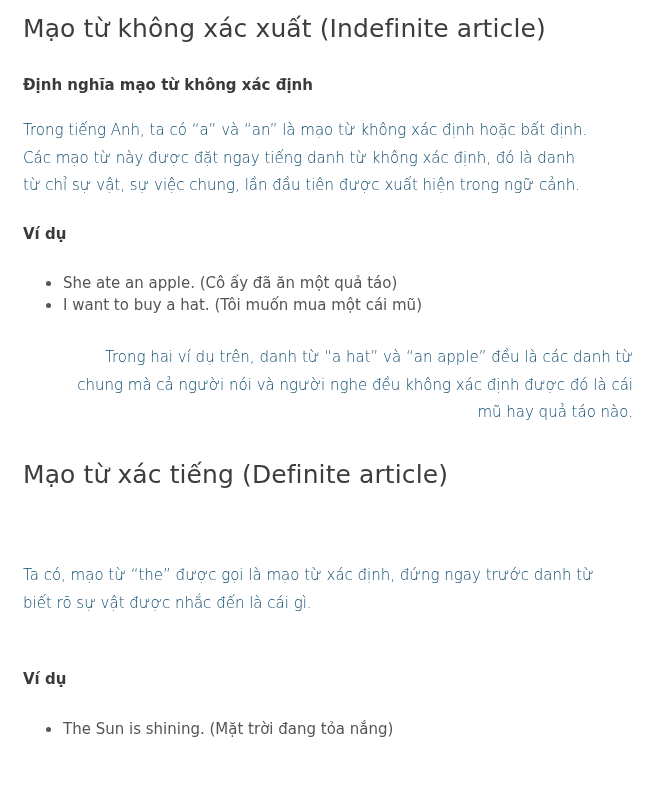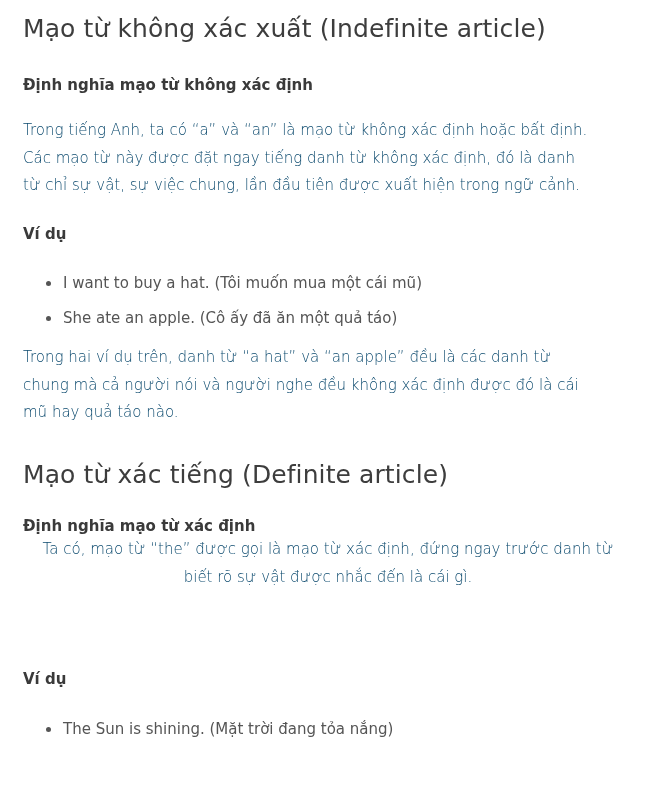--- a/index.html
+++ b/index.html
@@ -86,41 +86,40 @@
 
   <p class="para" style="top:117px;">
     <span>Trong tiếng Anh, ta có “a” và “an” là mạo từ không xác định hoặc bất định.</span>
     <span>Các mạo từ này được đặt ngay tiếng danh từ không xác định, đó là danh</span>
     <span>từ chỉ sự vật, sự việc chung, lần đầu tiên được xuất hiện trong ngữ cảnh.</span>
   </p>
 
   <h4 class="h4" style="top:225px;">Ví dụ</h4>
 
   <ul class="list" style="top:272px;">
+    <li>
+      <i class="bullet"></i>
+      <span class="t">She ate an apple. (Cô ấy đã ăn một quả táo)</span>
+    </li>
     <li style="margin-bottom:13px;">
       <i class="bullet"></i>
       <span class="t">I want to buy a hat. (Tôi muốn mua một cái mũ)</span>
     </li>
-    <li>
-      <i class="bullet"></i>
-      <span class="t">She ate an apple. (Cô ấy đã ăn một quả táo)</span>
-    </li>
   </ul>
 
-  <p class="para" style="top:344px;">
+  <p class="para" style="top:344px;text-align:right;">
     <span>Trong hai ví dụ trên, danh từ “a hat” và “an apple” đều là các danh từ</span>
     <span>chung mà cả người nói và người nghe đều không xác định được đó là cái</span>
     <span>mũ hay quả táo nào.</span>
   </p>
 
   <h2 class="h2" style="top:460px;">Mạo từ xác tiếng (Definite article)</h2>
 
-  <h4 class="h4" style="top:517px;">Định nghĩa mạo từ xác định</h4>
 
-  <p class="para" style="top:536px;text-align:center;">
+  <p class="para" style="top:562px;">
     <span>Ta có, mạo từ “the” được gọi là mạo từ xác định, đứng ngay trước danh từ</span>
     <span>biết rõ sự vật được nhắc đến là cái gì.</span>
   </p>
 
   <h4 class="h4" style="top:670px;">Ví dụ</h4>
 
   <ul class="list" style="top:718px;">
     <li style="margin-bottom:10px;">
       <i class="bullet"></i>
       <span class="t">The Sun is shining. (Mặt trời đang tỏa nắng)</span>

